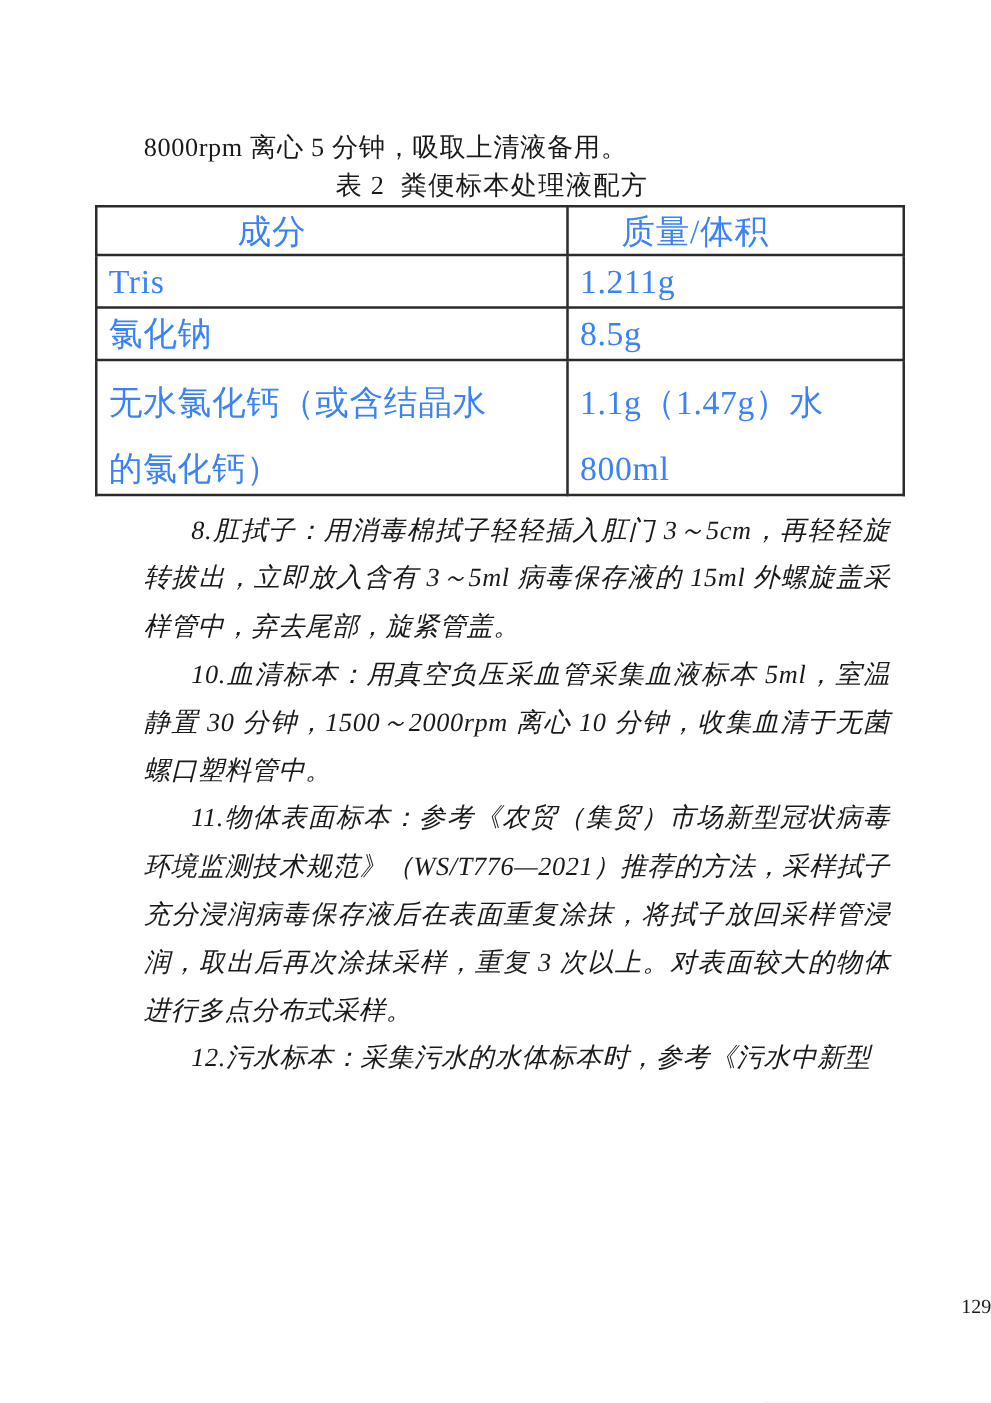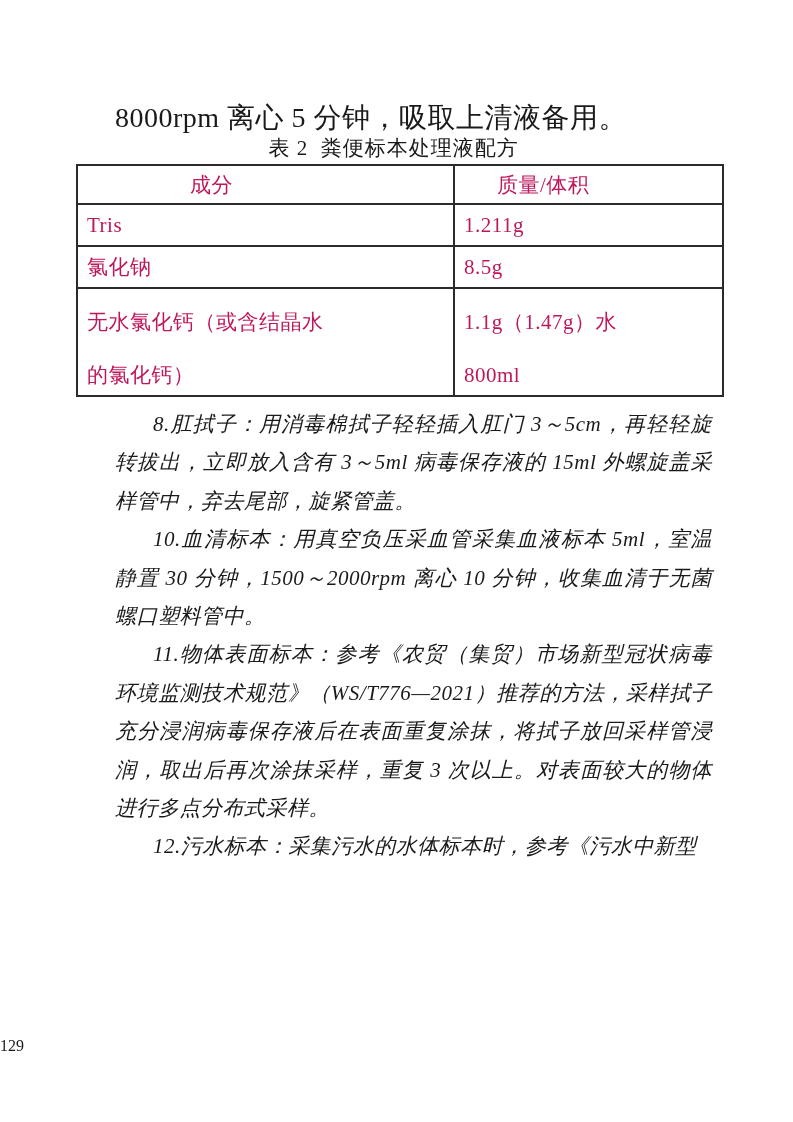--- a/index.html
+++ b/index.html
@@ -14,21 +14,21 @@
     background: #ffffff;
     color: #1a1a1a;
     overflow: hidden;
   }
 
   .intro-line {
     position: absolute;
     left: 115px;
     top: 103px;
     width: 610px;
-    font-size: 28px;
+    font-size: 21px;
     line-height: 30px;
     letter-spacing: 0.5px;
     white-space: pre-wrap;
   }
 
   .table-caption {
     position: absolute;
     left: 0;
     top: 133px;
     width: 787px;
@@ -39,22 +39,22 @@
     white-space: pre-wrap;
   }
 
   table.formula-table {
     position: absolute;
     left: 76px;
     top: 164px;
     width: 646px;
     border-collapse: collapse;
     table-layout: fixed;
-    font-size: 21px;
-    color: #be185d;
+    font-size: 27px;
+    color: #3b82f6;
   }
   table.formula-table td {
     border: 2px solid #2b2b2b;
     padding: 0 4px 0 9px;
     vertical-align: middle;
     letter-spacing: 0.5px;
     overflow: hidden;
   }
   col.col-component { width: 377px; }
   col.col-amount    { width: 269px; }
@@ -82,21 +82,21 @@
     margin: 0;
     text-indent: 38px;
     font-style: italic;
   }
 
   .page-number {
     position: absolute;
     left: 0;
     top: 1036px;
     width: 793px;
-    text-align: left;
+    text-align: right;
     font-size: 16px;
     line-height: 20px;
   }
 </style>
 </head>
 <body>
 
 <div class="page">
 
   <p class="intro-line">8000rpm 离心 5 分钟，吸取上清液备用。</p>

